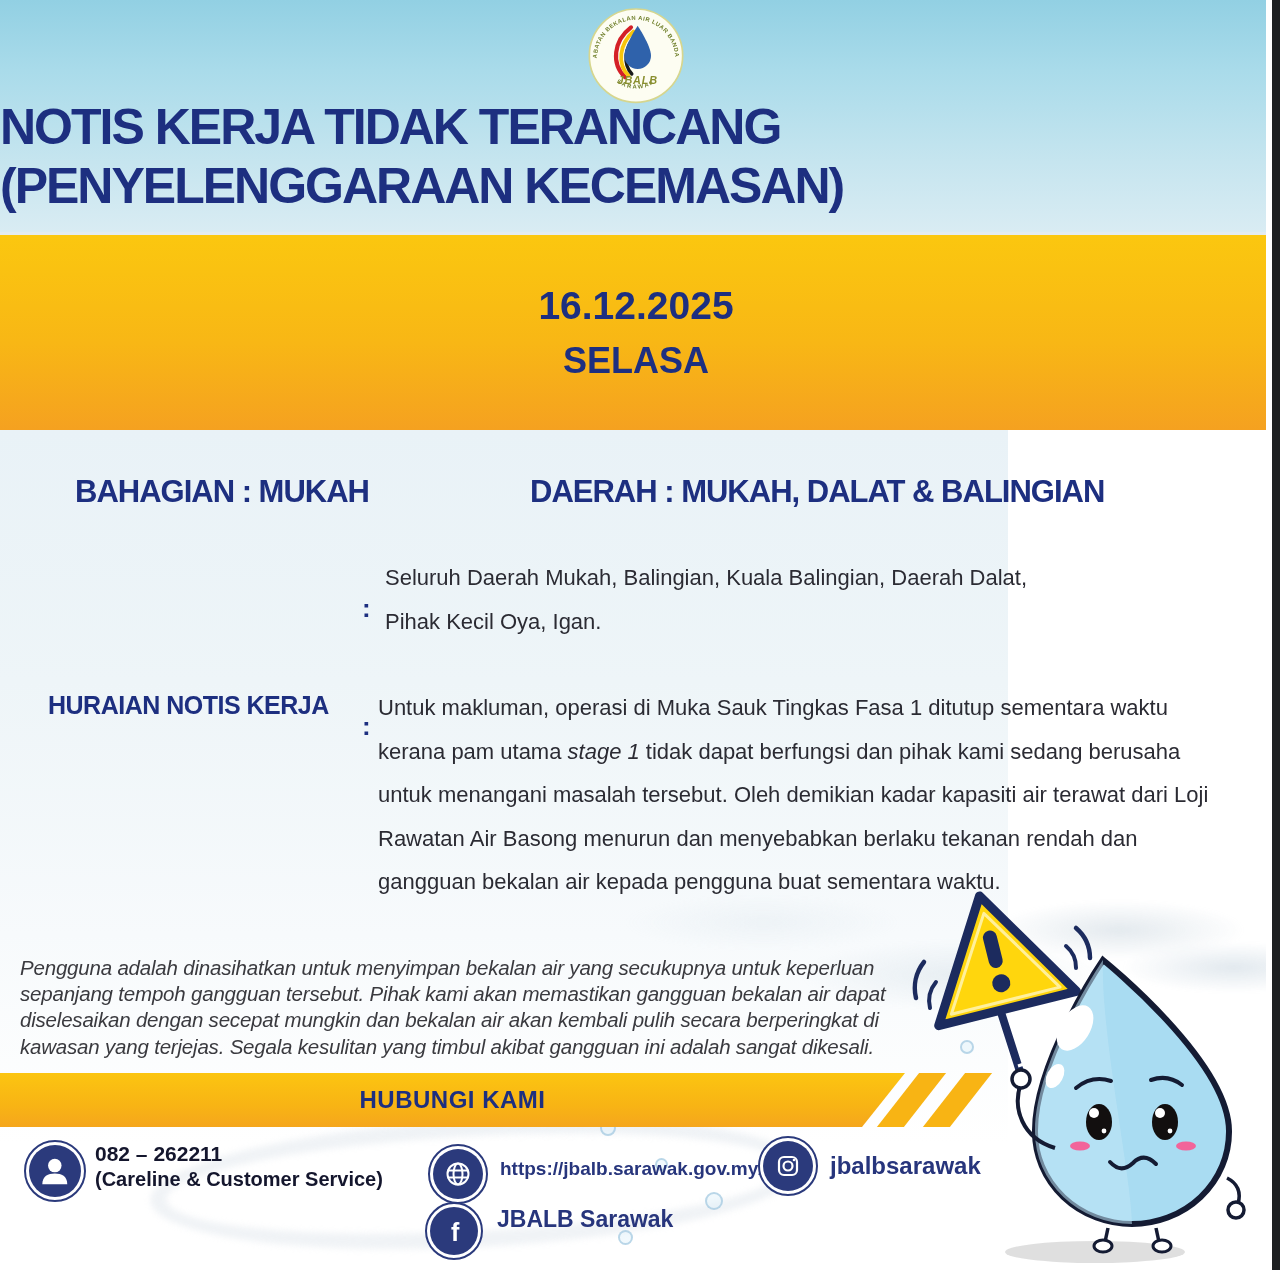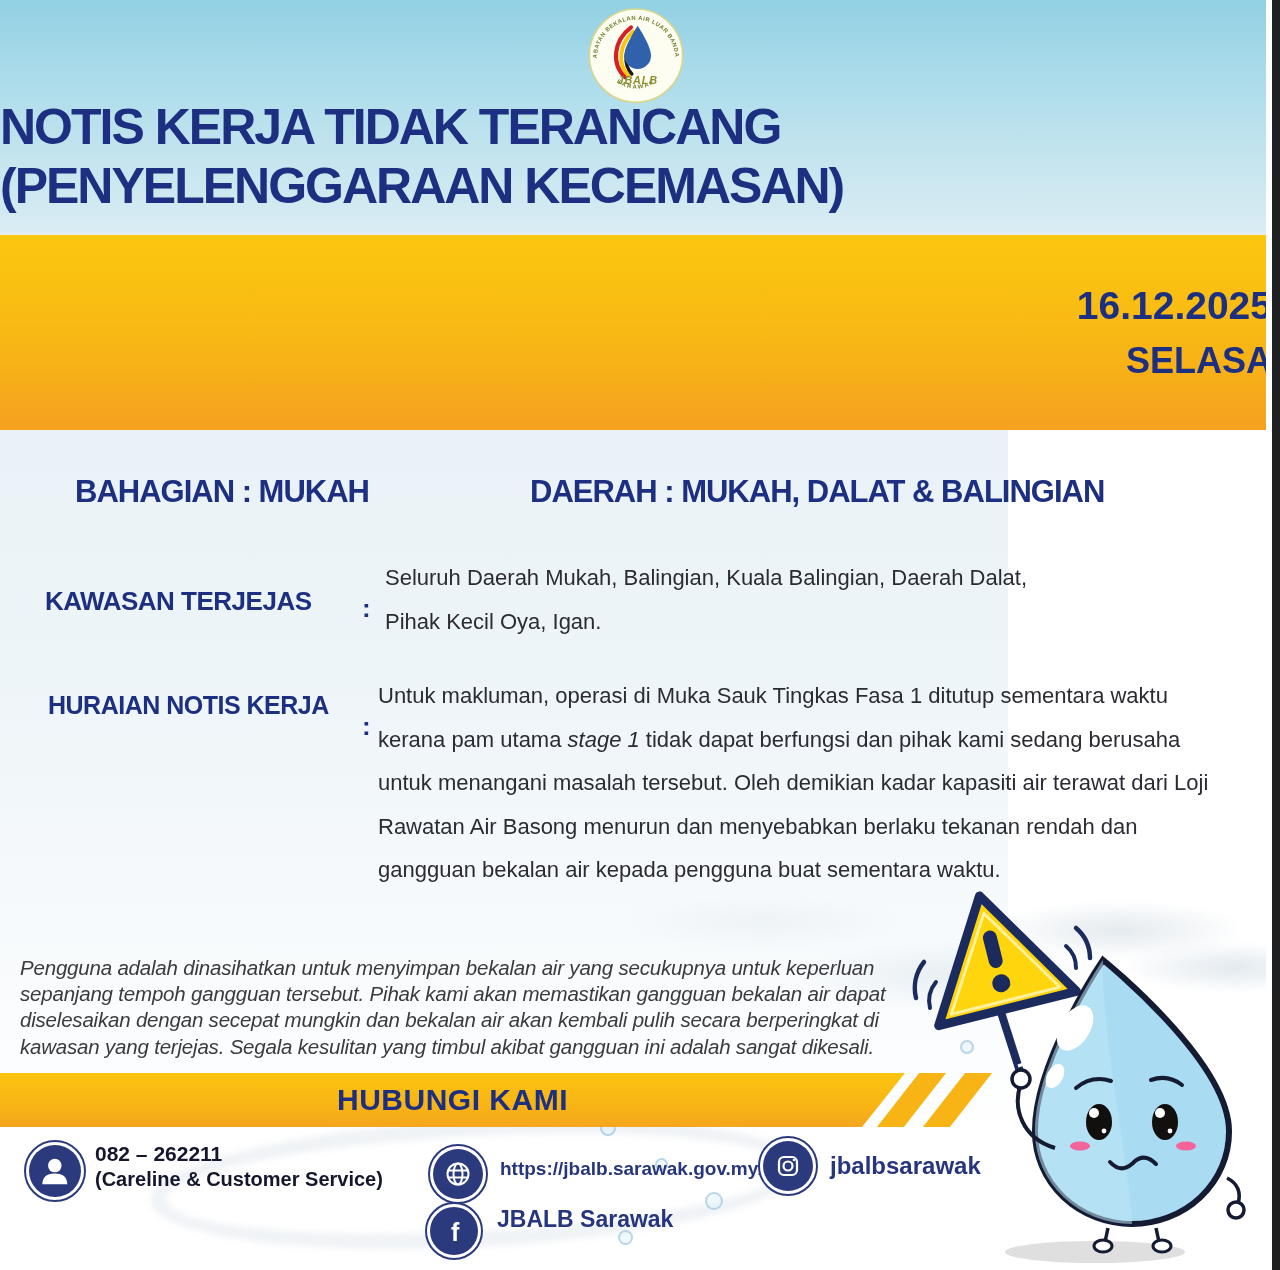--- a/index.html
+++ b/index.html
@@ -9,21 +9,21 @@
   
   .header{position:relative;width:1272px;height:232px;
     background:linear-gradient(180deg,#92d0e3 0%,#a9dbea 30%,#c6e5ef 70%,#d9ecf3 100%);}
   .logo-wrap{position:absolute;left:50%;top:4px;transform:translateX(-50%);width:100px;height:100px;}
   .title{position:absolute;top:98px;width:100%;text-align:left;color:#1d2f80;
     font-weight:bold;font-size:50px;line-height:1.17;letter-spacing:-2px;}
 
   
   .date-banner{position:relative;width:1272px;height:198px;border-top:3px solid #e3ecf1;box-sizing:border-box;
     background:linear-gradient(180deg,#fbc70f 0%,#f8b715 55%,#f5a120 100%);
-    display:flex;flex-direction:column;align-items:flex-end;justify-content:center;gap:12px;color:#1d2f80;font-weight:bold;}
+    display:flex;flex-direction:column;align-items:center;justify-content:center;gap:12px;color:#1d2f80;font-weight:bold;}
   .date-line1{font-size:39px;letter-spacing:0px;}
   .date-line2{font-size:36px;letter-spacing:0px;}
   .date-line3{font-size:38px;letter-spacing:-1px;}
 
   
   .main{position:relative;width:1008px;height:840px;
     background:linear-gradient(180deg,#e9f2f7 0%,#eef5f8 30%,#f7fafc 60%,#ffffff 85%);}
   .region{position:absolute;top:44px;color:#1d2f80;font-weight:bold;font-size:31px;letter-spacing:-1px;white-space:nowrap;}
   .region.bahagian{left:75px;}
   .region.daerah{left:530px;}
@@ -31,21 +31,21 @@
   .row-label{position:absolute;color:#1d2f80;font-weight:bold;font-size:26px;letter-spacing:-0.5px;white-space:nowrap;}
   .row-colon{position:absolute;color:#1d2f80;font-weight:bold;font-size:26px;}
   .row-text{position:absolute;color:#2b2b33;font-size:22px;line-height:44px;}
 
   .kawasan-label{left:45px;top:156px;}
   .kawasan-colon{left:362px;top:163px;}
   .kawasan-text{left:385px;top:126px;width:700px;}
 
   .huraian-label{left:48px;top:261px;font-size:25px;}
   .huraian-colon{left:362px;top:281px;}
-  .huraian-text{left:378px;top:244px;width:848px;line-height:43.5px;}
+  .huraian-text{left:378px;top:256px;width:848px;line-height:43.5px;}
   .huraian-text .it{font-style:italic;}
 
   .advisory{position:absolute;left:20px;top:525px;width:905px;color:#3a3a3f;
     font-style:italic;font-size:20.5px;line-height:1.28;letter-spacing:-0.2px;}
 
   
   .splash-band{position:absolute;left:0;top:455px;width:1272px;height:150px;opacity:.55;filter:blur(2px);
     background:
       radial-gradient(ellipse 180px 42px at 88% 30%,rgba(165,185,200,.55),transparent 70%),
       radial-gradient(ellipse 220px 50px at 75% 60%,rgba(180,200,212,.45),transparent 70%),
@@ -53,21 +53,21 @@
       radial-gradient(ellipse 200px 40px at 60% 25%,rgba(200,214,224,.35),transparent 70%);}
   .swirl{position:absolute;left:150px;top:690px;width:620px;height:95px;border:16px solid rgba(188,200,212,.22);
     border-radius:50%;transform:rotate(-3deg);filter:blur(3px);}
   .bubble{position:absolute;border:2px solid rgba(140,185,215,.55);border-radius:50%;background:rgba(220,240,250,.4);}
 
   
   .hubungi{position:absolute;left:0;top:643px;width:905px;height:54px;
     background:linear-gradient(180deg,#fcc511 0%,#f8b414 60%,#f5a61d 100%);
     clip-path:polygon(0 0,905px 0,862px 100%,0 100%);
     display:flex;align-items:center;justify-content:center;}
-  .hubungi-text{color:#1d2f80;font-weight:bold;font-size:30px;letter-spacing:0.5px;}
+  .hubungi-text{color:#1d2f80;font-weight:bold;font-size:24px;letter-spacing:0.5px;}
   .stripe{position:absolute;top:643px;width:27px;height:54px;background:#f8b414;transform:skewX(-38deg);}
   .stripe.s1{left:898px;}
   .stripe.s2{left:944px;}
 
   
   .icon-badge{position:absolute;border-radius:50%;background:#ffffff;border:2px solid #2b3a7c;padding:3px;box-sizing:border-box;}
   .icon-disc{width:100%;height:100%;border-radius:50%;background:#2b3a7c;display:flex;align-items:center;justify-content:center;}
   .icon-disc svg{width:80%;height:80%;}
   .contact-text{position:absolute;color:#27357c;font-weight:bold;white-space:nowrap;}
 
@@ -128,21 +128,20 @@
   <div class="date-banner">
     <div class="date-line1">16.12.2025</div>
     <div class="date-line2">SELASA</div>
   </div>
 
   <div class="main">
 
     <div class="region bahagian">BAHAGIAN : MUKAH</div>
     <div class="region daerah">DAERAH : MUKAH, DALAT &amp; BALINGIAN</div>
 
-    <div class="row-label kawasan-label">KAWASAN TERJEJAS</div>
     <div class="row-colon kawasan-colon">:</div>
     <div class="row-text kawasan-text">Seluruh Daerah Mukah, Balingian, Kuala Balingian, Daerah Dalat, Pihak Kecil Oya, Igan.</div>
 
     <div class="row-label huraian-label">HURAIAN NOTIS KERJA</div>
     <div class="row-colon huraian-colon">:</div>
     <div class="row-text huraian-text"><span>Untuk makluman, operasi di Muka Sauk Tingkas Fasa 1 ditutup sementara waktu kerana pam utama </span><span class="it">stage 1</span><span> tidak dapat berfungsi dan pihak kami sedang berusaha untuk menangani masalah tersebut. Oleh demikian kadar kapasiti air terawat dari Loji Rawatan Air Basong  menurun dan menyebabkan berlaku tekanan rendah dan gangguan bekalan air kepada  pengguna buat sementara waktu.</span></div>
 
     <div class="splash-band"></div>
     <div class="swirl"></div>
     <div class="bubble" style="left:600px;top:690px;width:12px;height:12px;"></div>

